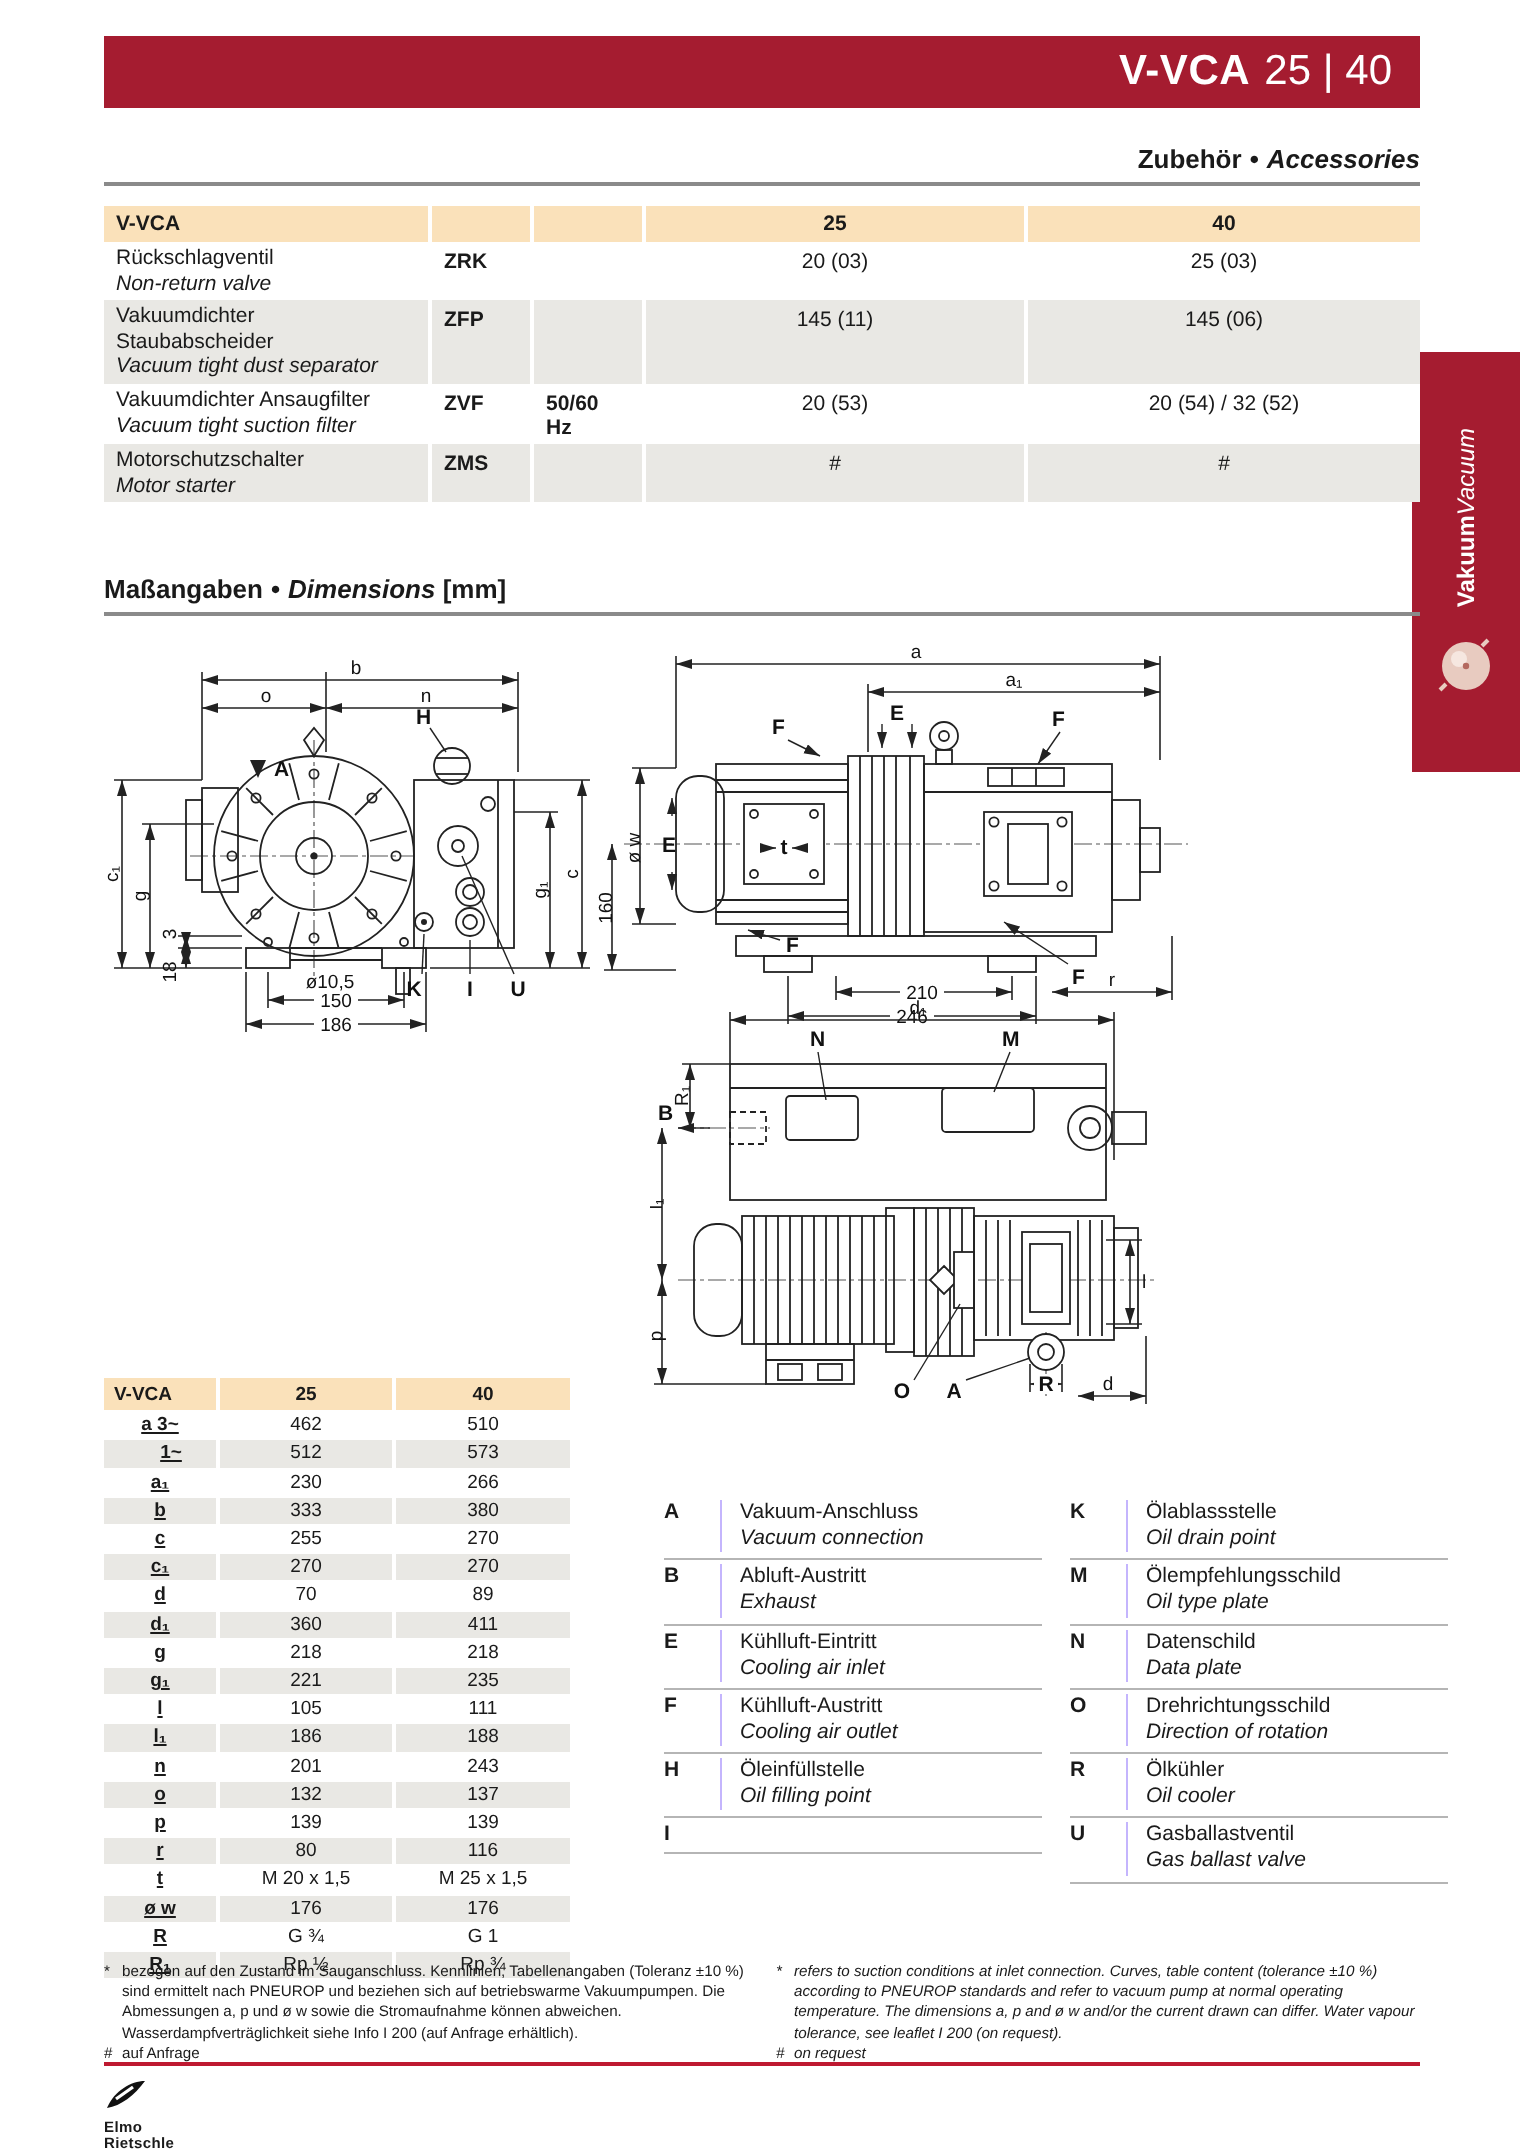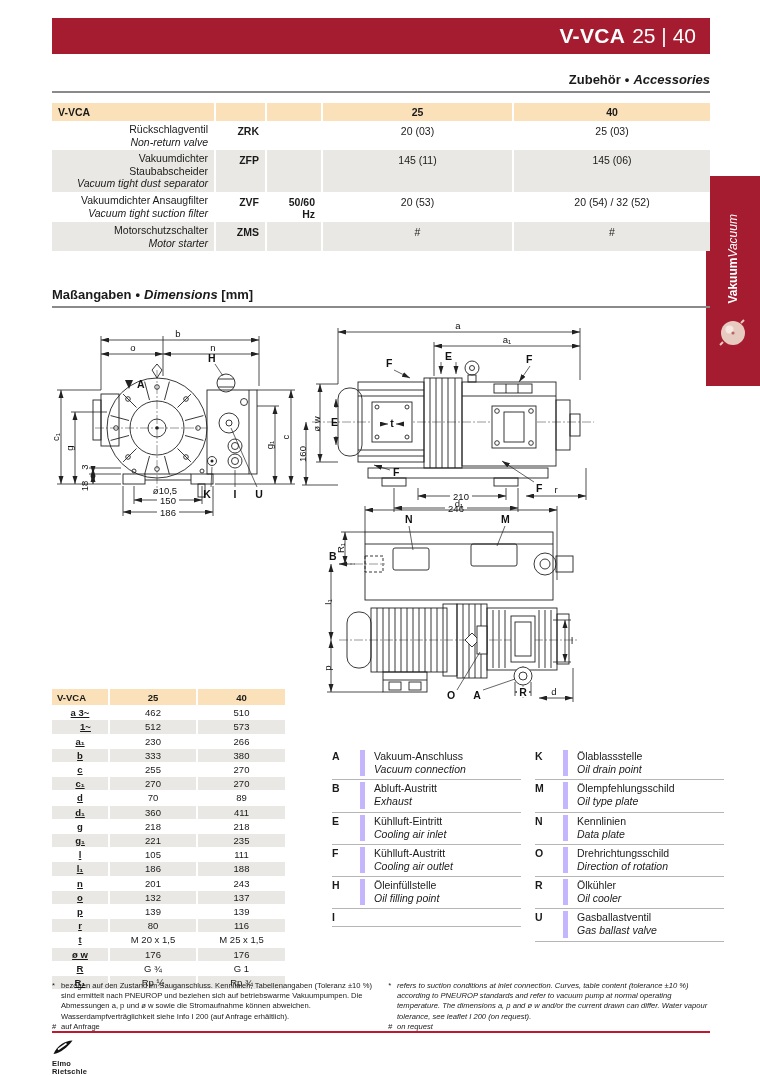--- a/index.html
+++ b/index.html
@@ -21,21 +21,21 @@
 
   
   .sec-head{position:absolute;left:52px;width:658px;font-size:13px;font-weight:bold;
             border-bottom:2px solid #8a8a8a;padding-bottom:4px;}
   .sec-head .en{font-style:italic;}
   .sec-head .bullet{margin:0 4px;}
 
   
   table{border-collapse:collapse;}
   .acc-table{position:absolute;left:52px;top:103px;width:658px;font-size:10.5px;table-layout:fixed;}
-  .acc-table th,.acc-table td{padding:2px 6px;vertical-align:top;border-left:2px solid #fff;text-align:right;}
+  .acc-table th,.acc-table td{padding:2px 6px;vertical-align:top;border-left:2px solid #fff;}
   .acc-table th:first-child,.acc-table td:first-child{border-left:none;}
   .acc-table thead th{background:#FAE1BA;text-align:center;font-weight:bold;padding:3px 6px;}
   .acc-table thead th.name{text-align:left;}
   .acc-table tr.odd td{background:#fff;}
   .acc-table tr.even td{background:#E9E8E4;}
   .acc-table td.val{text-align:center;padding-top:4px;}
   .acc-table td.code,.acc-table td.freq{font-weight:bold;padding-top:4px;}
   .acc-table .de{line-height:1.2;}
   .acc-table .en{font-style:italic;line-height:1.2;}
 
@@ -48,21 +48,21 @@
   .dim-table td.lbl-c.ind{padding-left:16px;}
   .dim-table td.v{text-align:center;}
   .dim-table tr.odd td{background:#fff;}
   .dim-table tr.even td{background:#E9E8E4;}
 
   
   .legend{position:absolute;left:332px;top:748px;width:392px;display:flex;gap:14px;font-size:10.5px;}
   .lg-col{width:189px;}
   .lg-row{display:flex;border-bottom:1px solid #b5b5b5;padding:2px 0 3px 0;}
   .lg-key{width:28px;font-weight:bold;flex:none;}
-  .lg-txt{border-left:5px solid #c4b5fd;padding-left:9px;flex:1;}
+  .lg-txt{border-left:1px solid #c4b5fd;padding-left:9px;flex:1;}
   .lg-txt .de{line-height:1.25;}
   .lg-txt .en{font-style:italic;line-height:1.25;}
 
   
   .drw{position:absolute;}
   .drw text{font-family:"Liberation Sans","DejaVu Sans",sans-serif;fill:#111;}
   .drw .dim-t{font-size:9.5px;}
   .drw .lbl-t{font-size:10.5px;font-weight:bold;}
   .drw .dl line{stroke:#222;stroke-width:.8;}
   .drw .cl line{stroke:#555;stroke-width:.6;stroke-dasharray:9 2 2 2;}
@@ -669,21 +669,21 @@
       <div class="lg-row">
           <div class="lg-key">M</div>
           <div class="lg-txt">
             <div class="de">Ölempfehlungsschild</div>
             <div class="en">Oil type plate</div>
           </div>
         </div>
       <div class="lg-row">
           <div class="lg-key">N</div>
           <div class="lg-txt">
-            <div class="de">Kennlinien</div>
+            <div class="de">Datenschild</div>
             <div class="en">Data plate</div>
           </div>
         </div>
       <div class="lg-row">
           <div class="lg-key">O</div>
           <div class="lg-txt">
             <div class="de">Drehrichtungsschild</div>
             <div class="en">Direction of rotation</div>
           </div>
         </div>

